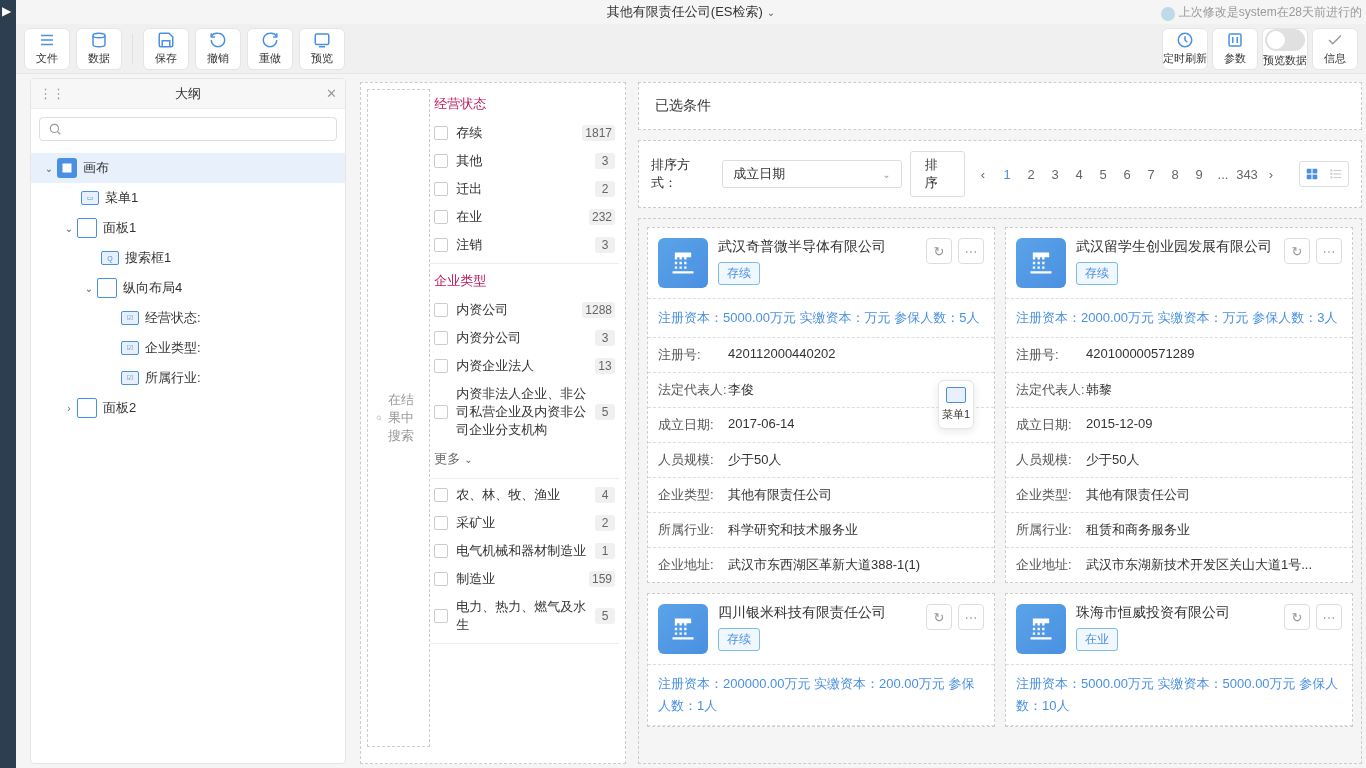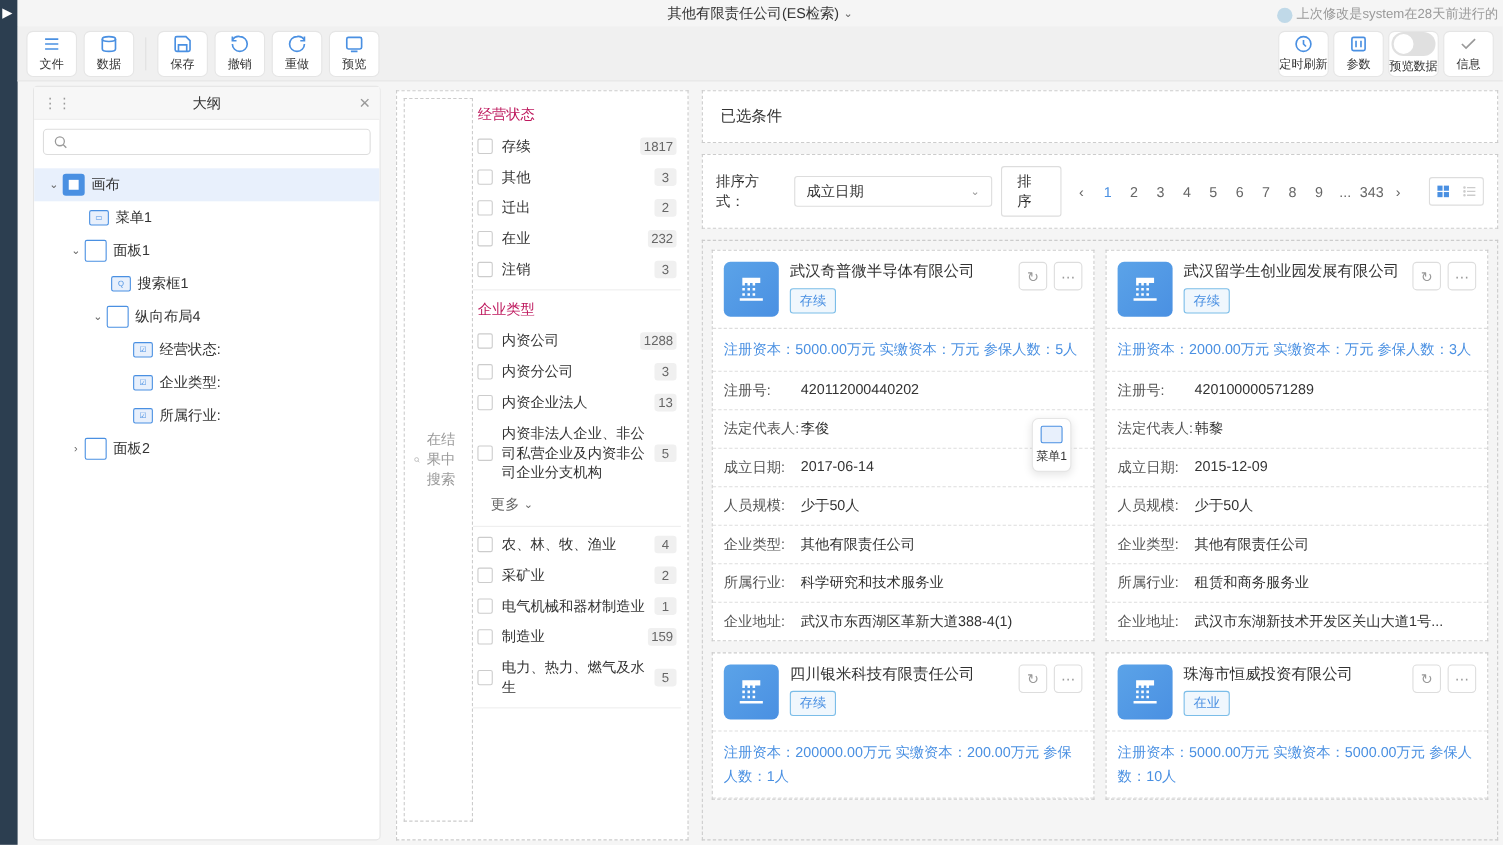--- a/index.html
+++ b/index.html
@@ -33,21 +33,21 @@
 .tree-icon.box { border: 1.5px solid #4a90e2; border-radius: 2px; }
 .tree-icon.mini { width: 18px; height: 14px; background: #e8f0fc; border: 1px solid #4a90e2; border-radius: 2px; font-size: 7px; color: #4a90e2; display: flex; align-items: center; justify-content: center; }
 .main-area { position: absolute; left: 360px; top: 82px; right: 4px; bottom: 4px; display: flex; gap: 12px; }
 .filter-col { width: 266px; background: #fff; border: 1px dashed #ccc; display: flex; padding: 6px; }
 .filter-search { border: 1px dashed #ccc; padding: 6px 8px; margin-bottom: 10px; display: flex; align-items: center; gap: 6px; color: #999; }
 .facet-title { font-weight: 400; color: #be185d; padding: 6px 4px; }
 .facet-item { display: flex; align-items: center; padding: 5px 4px; gap: 8px; }
 .facet-chk { width: 14px; height: 14px; border: 1px solid #ccc; border-radius: 2px; flex-shrink: 0; }
 .facet-lbl { flex: 1; color: #333; font-size: 13px; }
 .facet-cnt { background: #f0f0f0; color: #666; padding: 1px 3px; border-radius: 3px; font-size: 12px; min-width: 20px; text-align: center; }
-.facet-more { color: #666; padding: 6px 4px; font-size: 13px; display: flex; align-items: center; gap: 4px; margin-left: 12px; }
+.facet-more { color: #666; padding: 6px 4px; font-size: 13px; display: flex; align-items: center; gap: 4px; }
 .facet-sep { border-bottom: 1px solid #eee; margin: 4px 0 2px; }
 .result-col { flex: 1; display: flex; flex-direction: column; gap: 10px; }
 .dashed-box { border: 1px dashed #ccc; background: #fff; }
 .selected-cond { padding: 14px 16px; font-size: 14px; }
 .sort-bar { padding: 10px 12px; display: flex; align-items: center; gap: 8px; }
 .sort-select { border: 1px solid #ddd; padding: 4px 10px; border-radius: 3px; display: flex; align-items: center; gap: 40px; width: 184px; justify-content: space-between; }
 .sort-btn { border: 1px solid #ddd; padding: 4px 14px; border-radius: 3px; }
 .pagination { margin-left: auto; display: flex; align-items: center; gap: 4px; }
 .pg-item { width: 20px; height: 22px; display: flex; align-items: center; justify-content: center; color: #666; cursor: pointer; font-size: 13px; }
 .pg-item.active { color: #4a90e2; }
@@ -395,21 +395,21 @@
           <div class="card-row">
             <span class="card-row-lbl">企业类型:</span>
             <span class="card-row-val">其他有限责任公司</span>
           </div>
           <div class="card-row">
             <span class="card-row-lbl">所属行业:</span>
             <span class="card-row-val">科学研究和技术服务业</span>
           </div>
           <div class="card-row">
             <span class="card-row-lbl">企业地址:</span>
-            <span class="card-row-val">武汉市东西湖区革新大道388-4(1)</span>
+            <span class="card-row-val">武汉市东西湖区革新大道388-1(1)</span>
           </div>
         </div>
         <div class="card">
           <div class="card-hdr">
             <div class="card-logo">
               <svg viewBox="0 0 24 24">
                 <path d="M3 21h18v-2H3v2zm2-4h2v-2H5v2zm0-4h2v-2H5v2zm0-4h2V7H5v2zm4 8h2v-2H9v2zm0-4h2v-2H9v2zm0-4h2V7H9v2zm4 8h2v-2h-2v2zm0-4h2v-2h-2v2zm0-4h2V7h-2v2zM5 3v4h14V3H5z"></path>
               </svg>
             </div>
             <div class="card-title-area"><div class="card-title">武汉留学生创业园发展有限公司</div><span class="card-status">存续</span></div>

